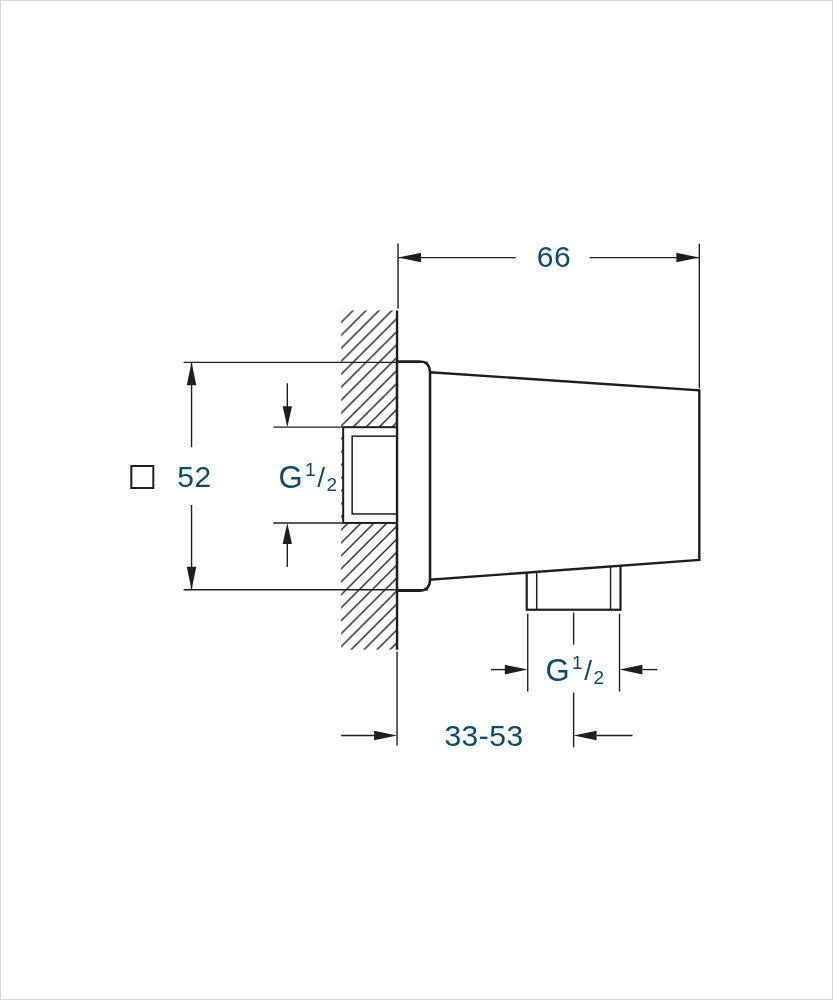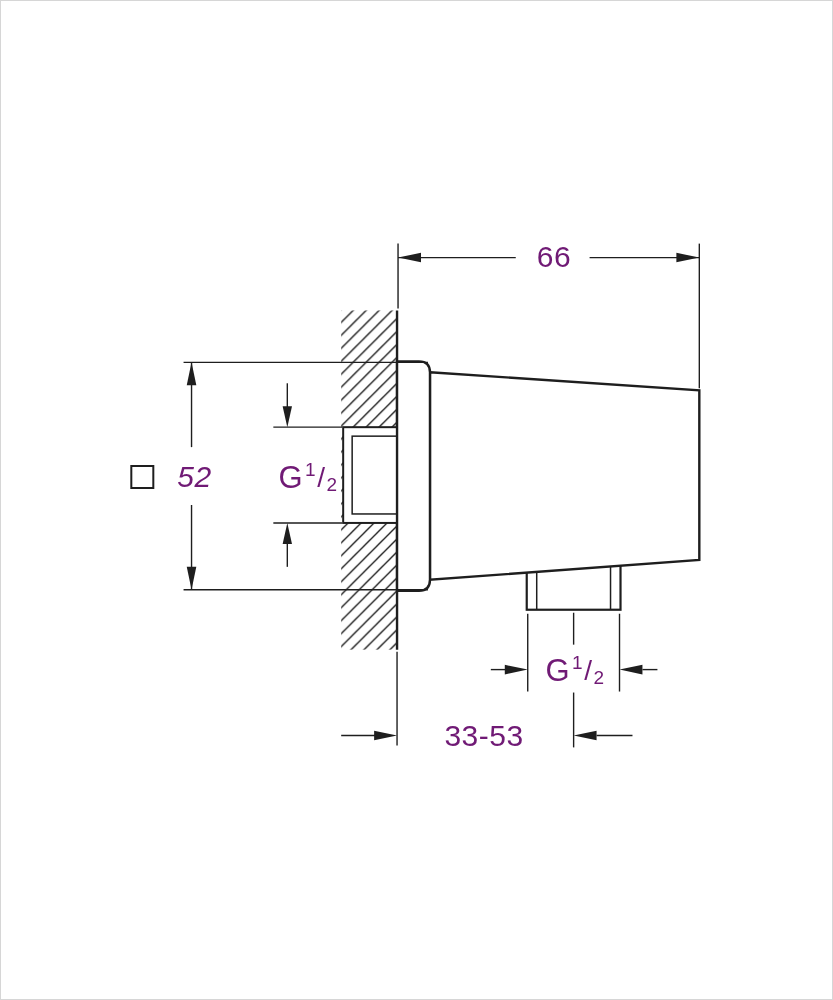--- a/index.html
+++ b/index.html
@@ -1,27 +1,27 @@
 <!DOCTYPE html>
 <html><head>
 <meta charset="utf-8">
 <style>
   html,body{margin:0;padding:0;background:#ffffff;}
   .canvas{
     position:relative;width:833px;height:1000px;background:#ffffff;
     border:1px solid #d6d6d6;box-sizing:border-box;overflow:hidden;
-    font-family:"Liberation Sans",sans-serif;color:#701a75;
+    font-family:"Liberation Sans",sans-serif;color:#0c4a6e;
   }
   .drawing{position:absolute;left:0;top:0;width:100%;height:100%;}
   .label{
     position:absolute;transform:translate(-50%,-50%);
     font-size:30px;line-height:1;letter-spacing:.5px;white-space:nowrap;
     background:#ffffff;padding:0 3px;
   }
-  .square-label{display:flex;align-items:center;gap:23px;font-style:italic;}
+  .square-label{display:flex;align-items:center;gap:23px;}
   .sq{display:inline-block;width:20px;height:20px;border:2.6px solid #1e1e1e;}
   .gfrac{display:inline-flex;align-items:center;}
   .g-letter{font-size:31px;}
   .frac-num{font-size:19px;position:relative;top:-8px;margin-left:2px;}
   .frac-slash{font-size:28px;margin:0 1px;}
   .frac-den{font-size:19px;position:relative;top:7px;}
 </style>
 </head>
 <body>
 

